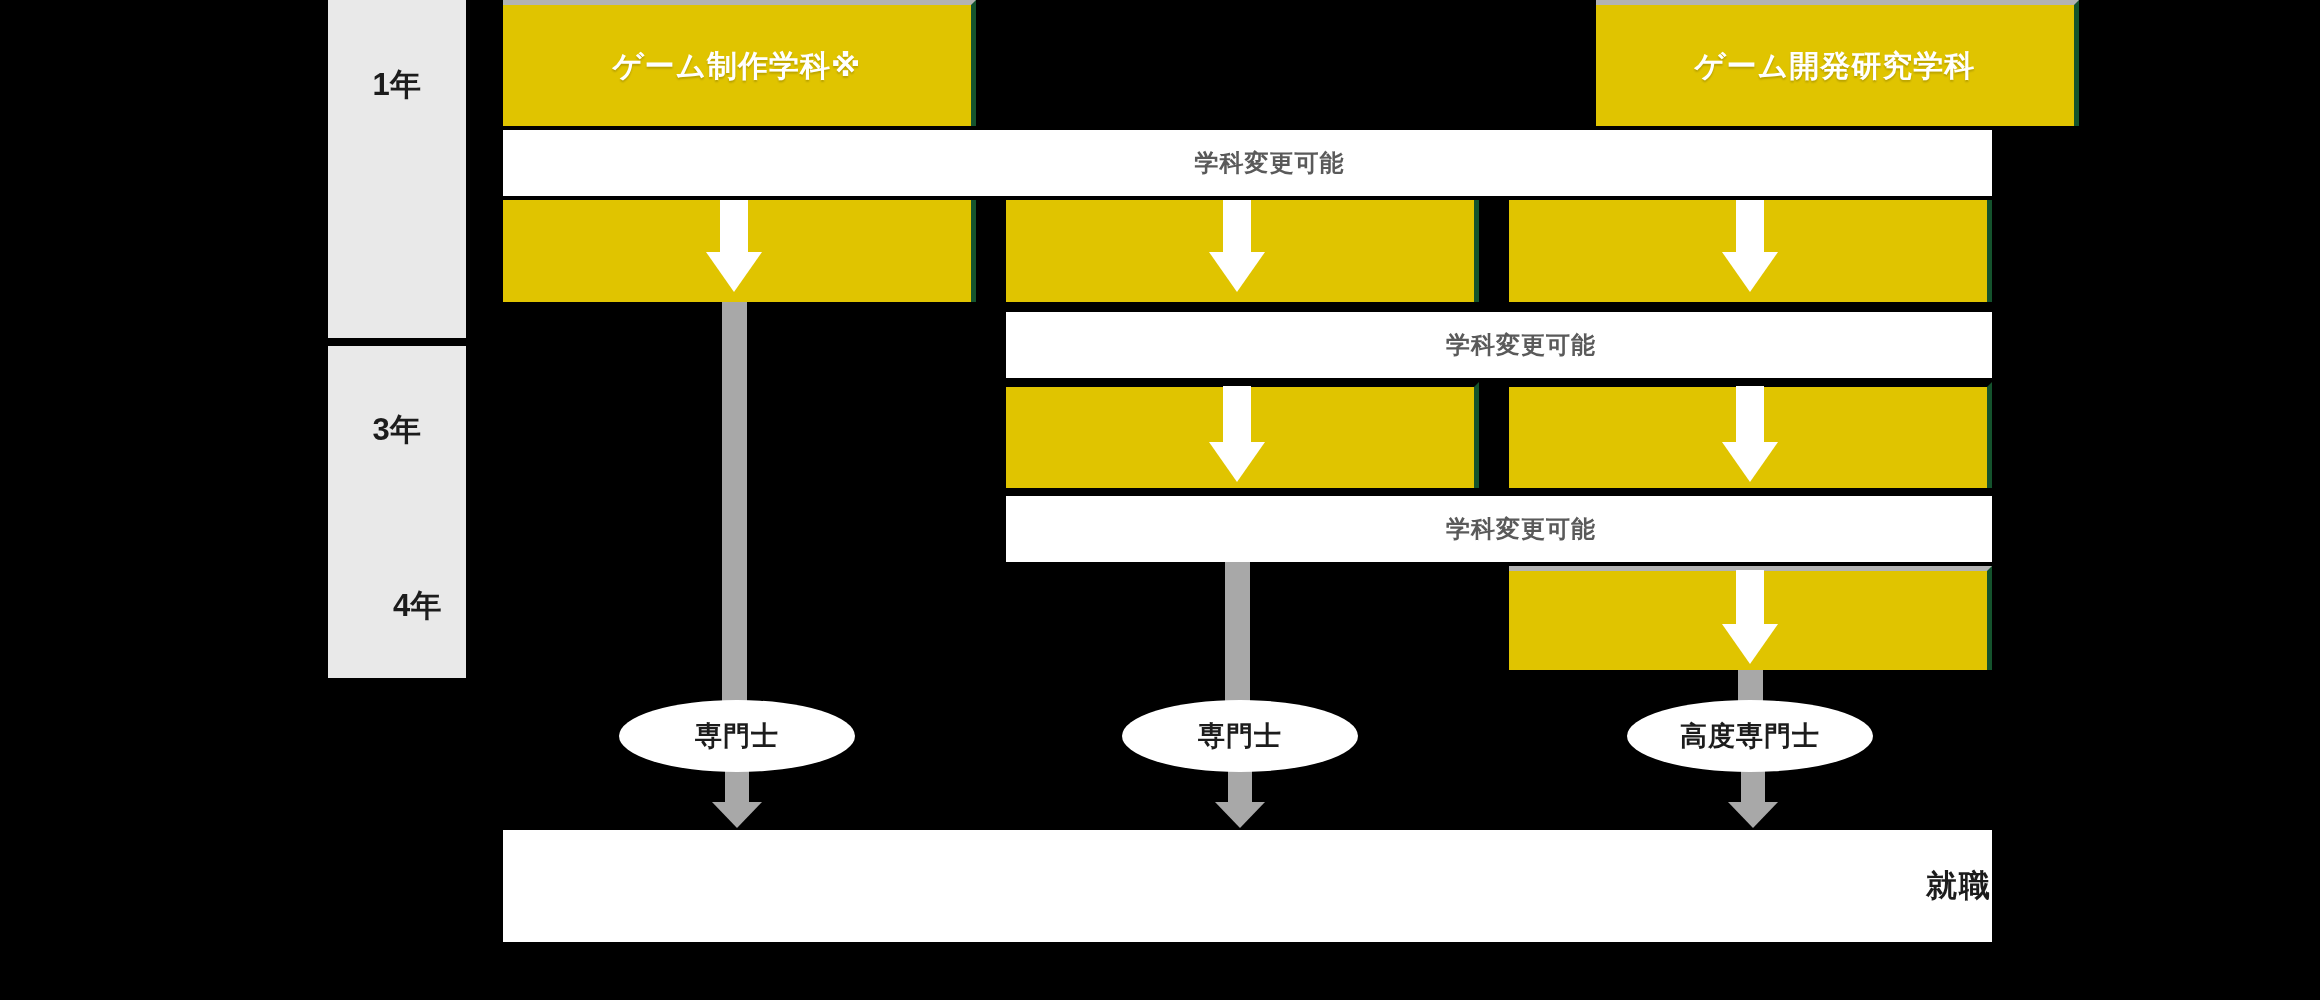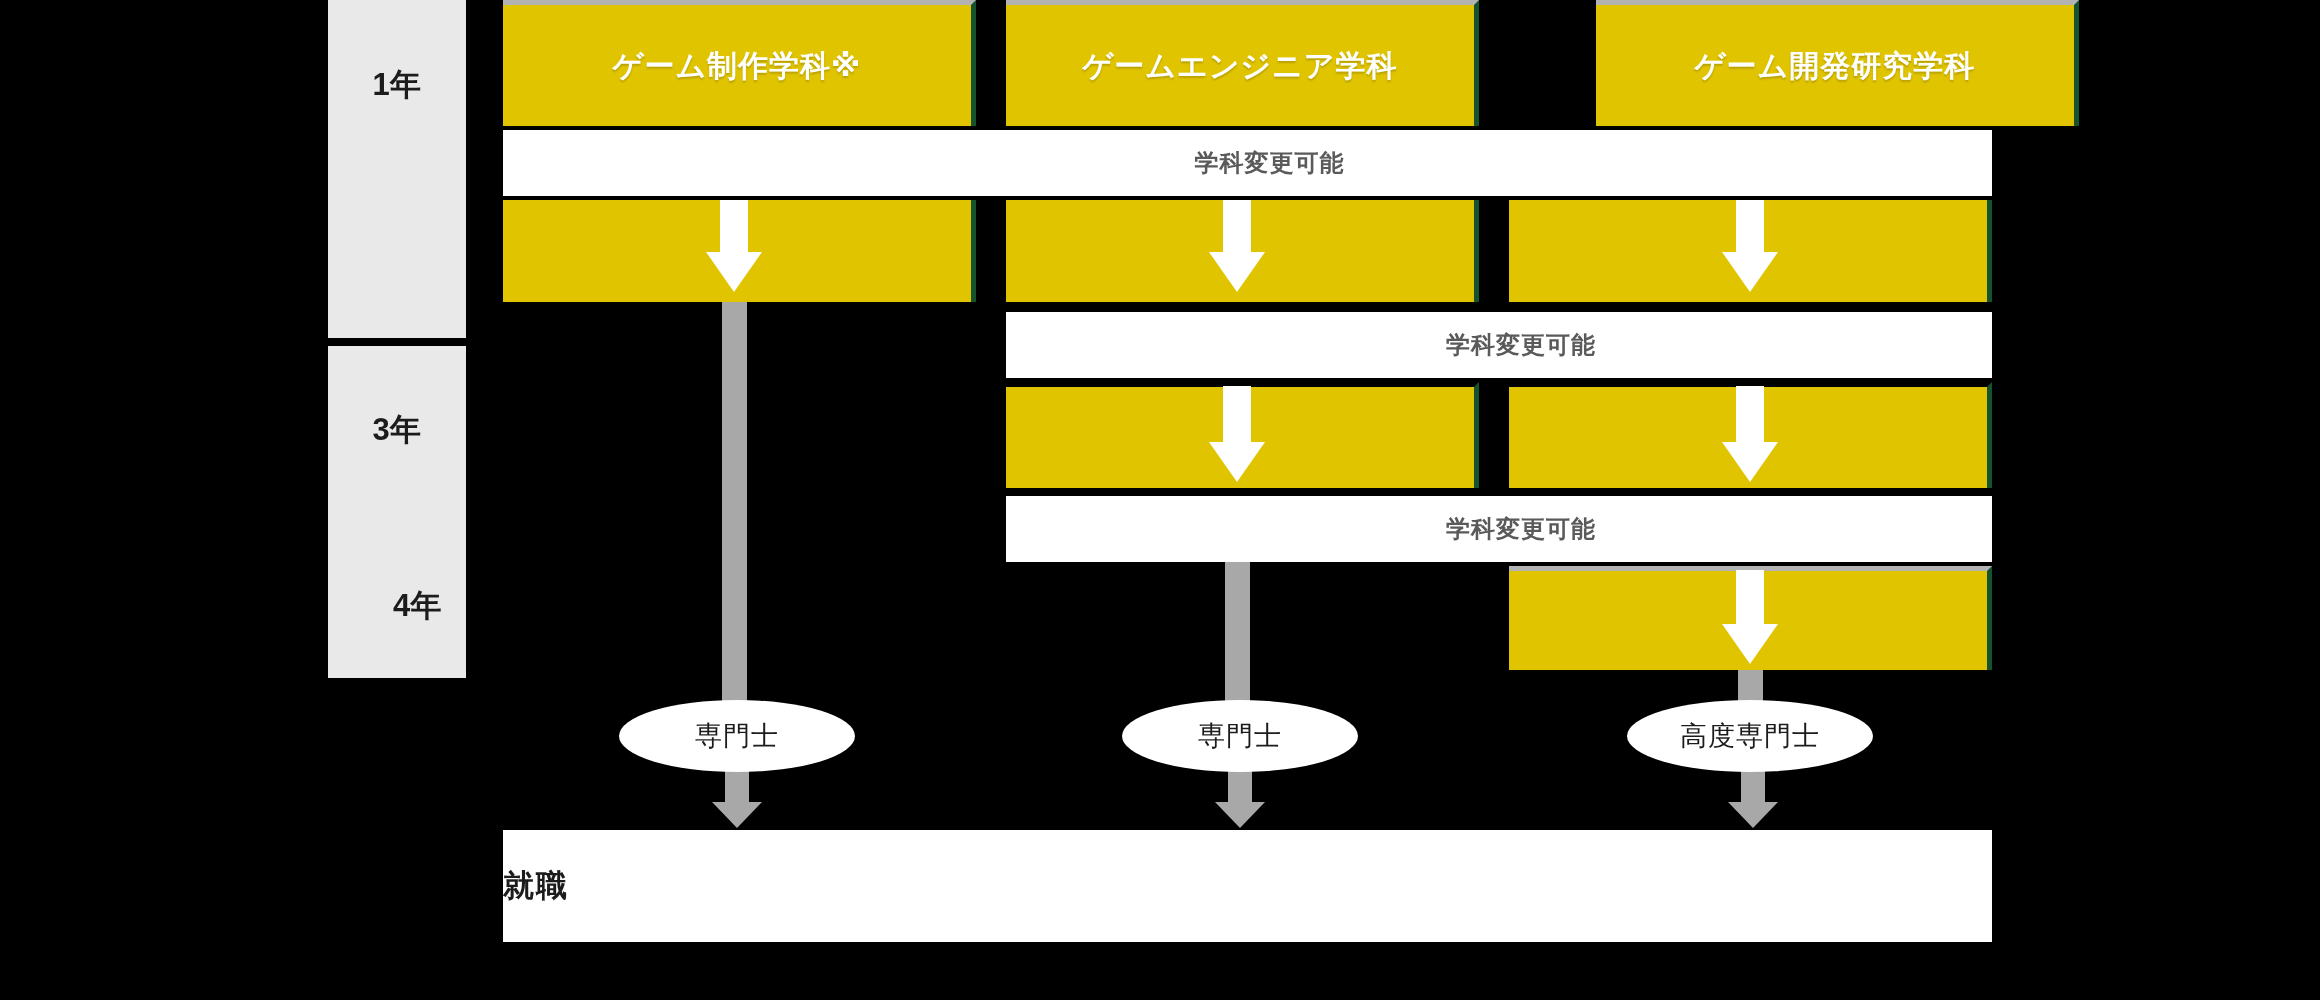--- a/index.html
+++ b/index.html
@@ -124,32 +124,32 @@
     background: #ffffff;
     border-radius: 50% / 50%;
     z-index: 8;
     display: flex;
     align-items: center;
     justify-content: center;
   }
   .pill span {
     color: #1c1c1c;
     font-size: 27px;
-    font-weight: normal;
+    font-weight: bold;
     letter-spacing: 1px;
     white-space: nowrap;
   }
 
   
   .employ {
     position: absolute;
     background: #ffffff;
     display: flex;
     align-items: center;
-    justify-content: flex-start;
+    justify-content: flex-end;
   }
   .employ span {
     color: #1c1c1c;
     font-size: 31px;
     font-weight: bold;
     letter-spacing: 2px;
   }
 </style>
 </head>
 <body>
@@ -162,23 +162,20 @@
 
   <div class="year-col lower">
     <div class="year-label y3">3年</div>
     <div class="year-label y4">4年</div>
   </div>
 
   <div class="box" style="left:503px; top:0px; width:473px; height:126px;">
     <div class="box-title">ゲーム制作学科※</div>
   </div>
 
-  <div class="box" style="left:1006px; top:0px; width:473px; height:126px;">
-    <div class="box-title">ゲームエンジニア学科</div>
-  </div>
 
   <div class="box" style="left:1596px; top:0px; width:483px; height:126px;font-family:Liberation Serif, serif;">
     <div class="box-title">ゲーム開発研究学科</div>
   </div>
 
   <div class="changebar" style="left:503px; top:130px; width:1489px; height:66px;">
     <span>学科変更可能</span>
   </div>
 
   <div class="box nobordertop" style="left:503px; top:200px; width:473px; height:102px;"></div>

